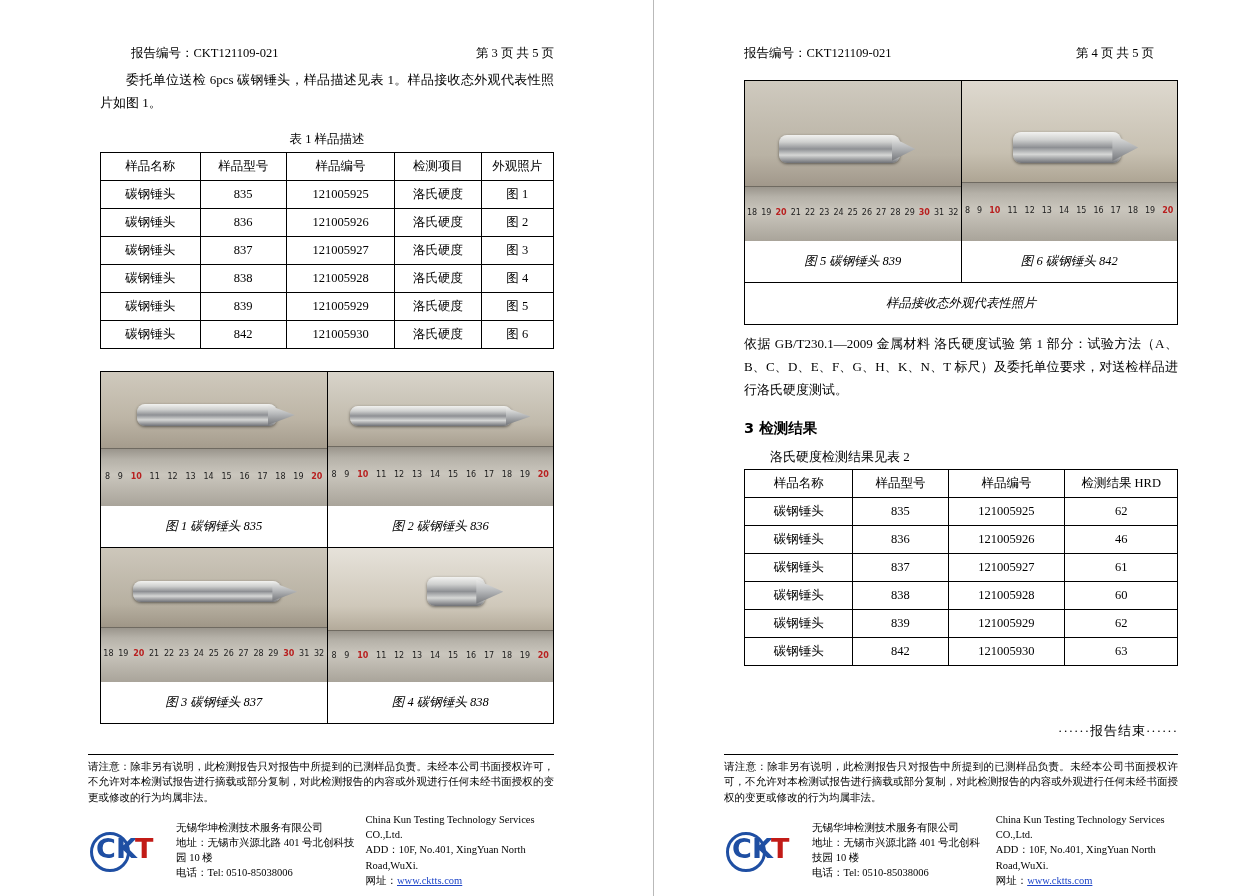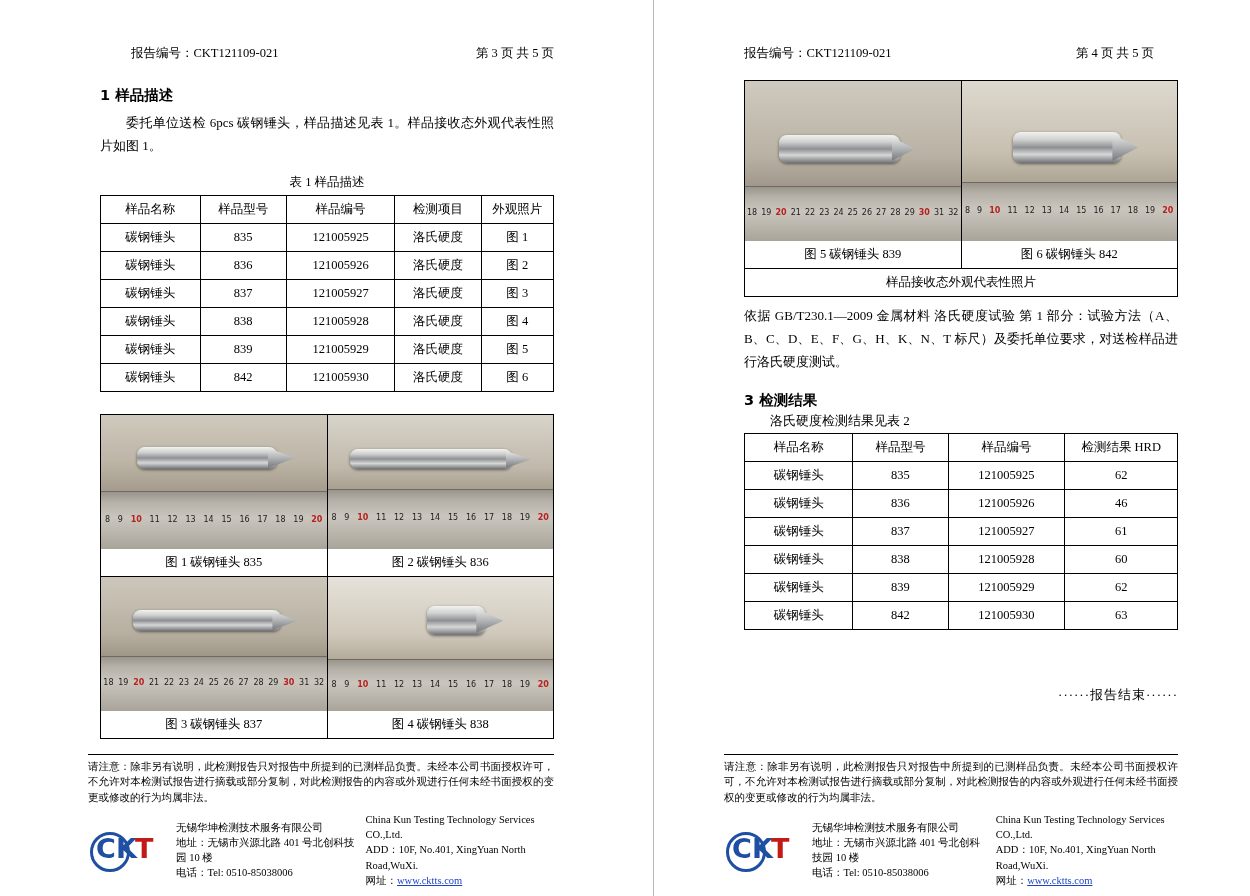--- a/index.html
+++ b/index.html
@@ -82,21 +82,22 @@
     border-collapse: collapse;
   }
   .photo-table td {
     border: 1px solid #000;
     padding: 0;
     text-align: center;
     vertical-align: middle;
   }
   .photo-cap {
     font-size: 12.5px;
-    padding: 5px 2px;
+    padding: 12px 2px;
+    font-style: italic;
   }
   .photo {
     width: 100%;
     display: block;
   }
 
   
   .ph {
     position: relative;
     overflow: hidden;
@@ -214,21 +215,20 @@
   <div class="page page-left">
     <div class="page-inner">
 
       <div class="doc-header">
         <div>报告编号：CKT121109-021</div>
         <div>第 3 页 共 5 页</div>
       </div>
 
       <div style="padding:0 99px 0 100px;">
 
-        <div class="sec-title" style="margin-top:24px;">1  样品描述</div>
 
         <div class="body-text indent2" style="margin-top:7px;">委托单位送检 6pcs 碳钢锤头，样品描述见表 1。样品接收态外观代表性照片如图 1。</div>
 
         <div class="tbl-caption" style="margin-top:16px;">表 1 样品描述</div>
 
         <table class="grid" style="width:100%;">
           <thead>
             <tr>
               <th style="width:22%">样品名称</th>
               <th style="width:19%">样品型号</th>
@@ -493,21 +493,21 @@
             <td colspan="2">
               <div class="photo-cap">样品接收态外观代表性照片</div>
             </td>
           </tr>
         </tbody>
           </table>
 
         <div class="body-text" style="margin-top:8px;">依据 GB/T230.1—2009   金属材料   洛氏硬度试验   第 1 部分：试验方法（A、B、C、D、E、F、G、H、K、N、T 标尺）及委托单位要求，对送检样品进行洛氏硬度测试。</div>
 
         <div class="sec-title" style="margin-top:18px;">3   检测结果</div>
-        <div class="body-text indent2" style="">洛氏硬度检测结果见表 2</div>
+        <div class="body-text indent2" style="margin-top:8px;">洛氏硬度检测结果见表 2</div>
 
 
         <table class="grid" style="width:100%;">
           <thead>
             <tr>
               <th style="width:25%">样品名称</th>
               <th style="width:22%">样品型号</th>
               <th style="width:27%">样品编号</th>
               <th style="width:26%">检测结果 HRD</th>
             </tr>

